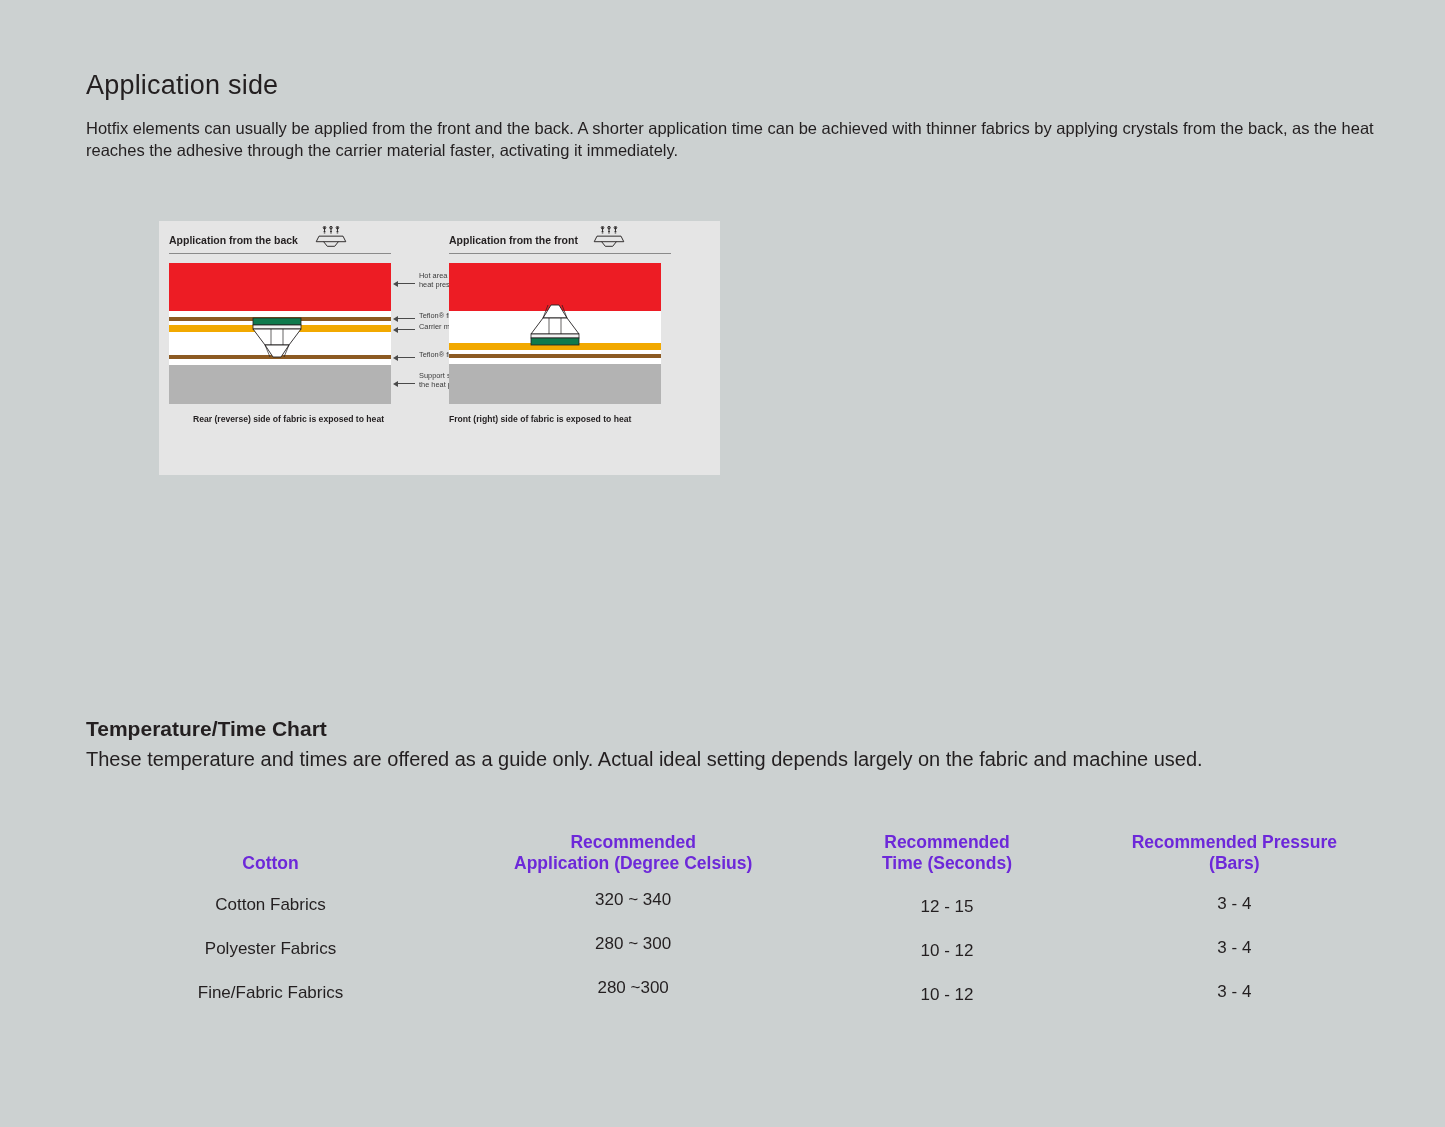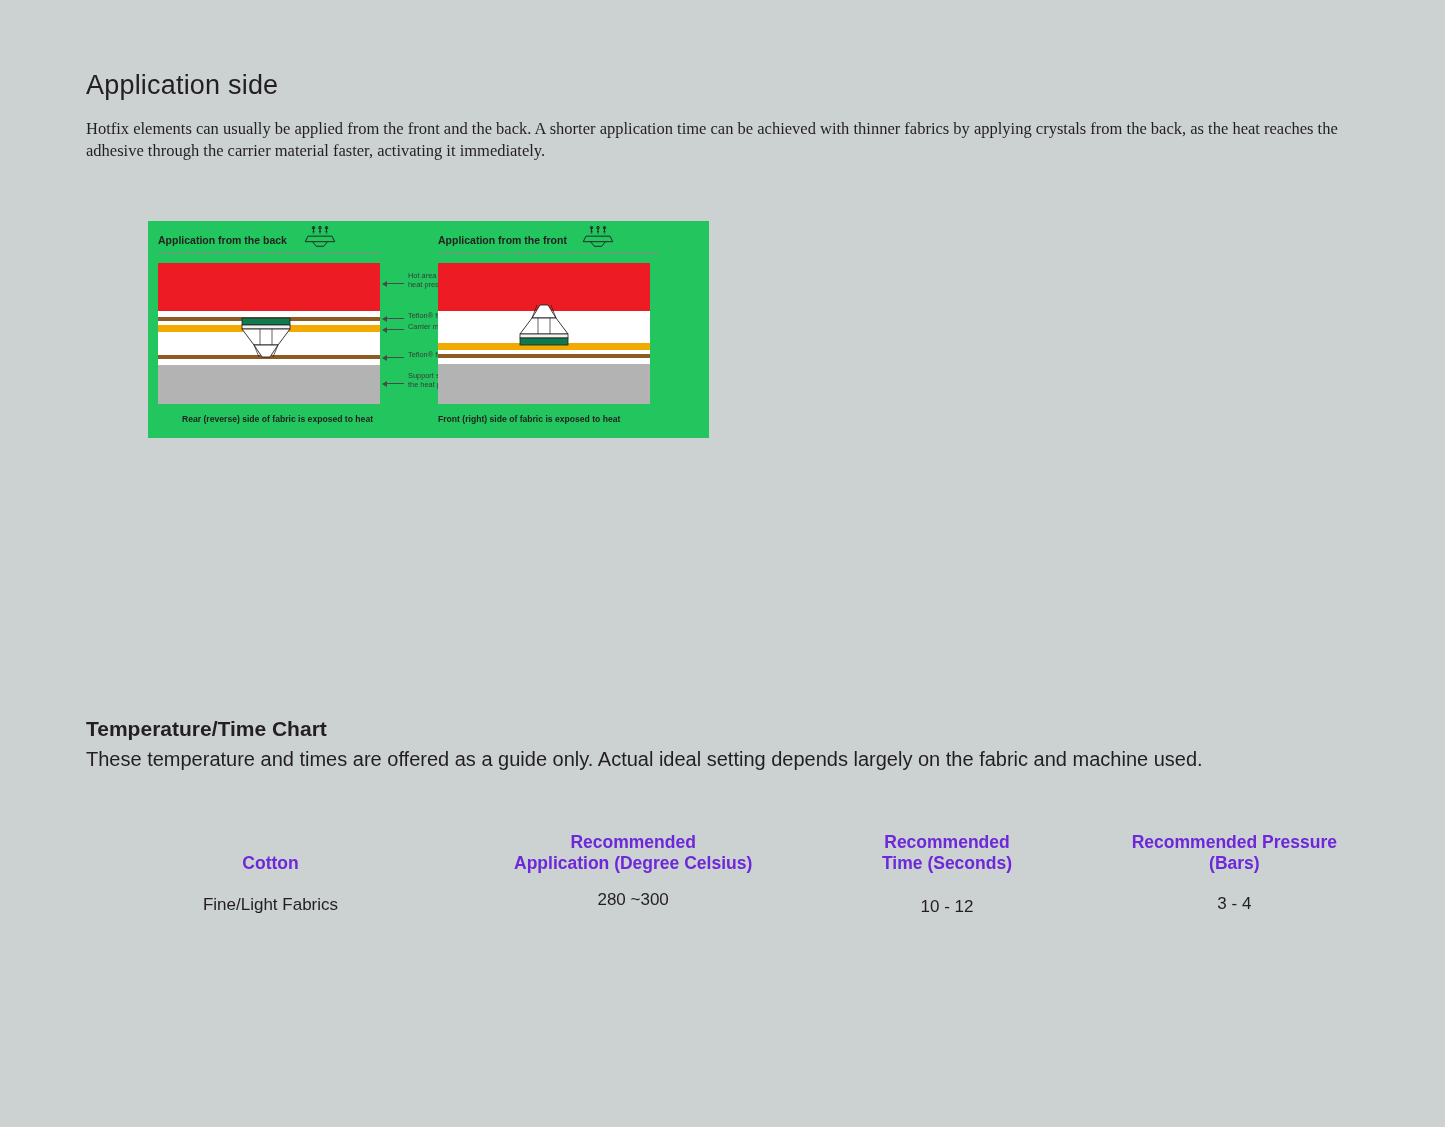--- a/index.html
+++ b/index.html
@@ -27,31 +27,30 @@
     color: #231f20;
   }
   .intro-par {
     position: absolute;
     left: 86px;
     top: 90px;
     width: 1290px;
     font-size: 16.5px;
     line-height: 1.32;
     color: #231f20;
-    font-family: Liberation Serif, serif;
   }
 
   
   .diagram {
     position: absolute;
-    left: 148px;
+    left: 159px;
     top: 193px;
     width: 561px;
-    height: 217px;
-    background: #22c55e;
+    height: 254px;
+    background: #e5e5e5;
   }
   .panel {
     position: absolute;
     top: 0;
     width: 280px;
     height: 217px;
   }
   .panel.left { left: 0; }
   .panel.right { left: 280px; }
 
@@ -320,21 +319,33 @@
           <span>Time (Seconds)</span>
         </th>
         <th>
           <span>Recommended Pressure</span><br>
           <span>(Bars)</span>
         </th>
       </tr>
     </thead>
     <tbody>
       <tr>
-        <td class="c-fabric">Fine/Light Fabrics</td>
+        <td class="c-fabric">Cotton Fabrics</td>
+        <td class="c-temp">320 ~ 340</td>
+        <td class="c-time">12 - 15</td>
+        <td class="c-press">3 - 4</td>
+      </tr>
+      <tr>
+        <td class="c-fabric">Polyester Fabrics</td>
+        <td class="c-temp">280 ~ 300</td>
+        <td class="c-time">10 - 12</td>
+        <td class="c-press">3 - 4</td>
+      </tr>
+      <tr>
+        <td class="c-fabric">Fine/Fabric Fabrics</td>
         <td class="c-temp">280 ~300</td>
         <td class="c-time">10 - 12</td>
         <td class="c-press">3 - 4</td>
       </tr>
     </tbody>
   </table>
 
 </div>
 
 </body></html>

